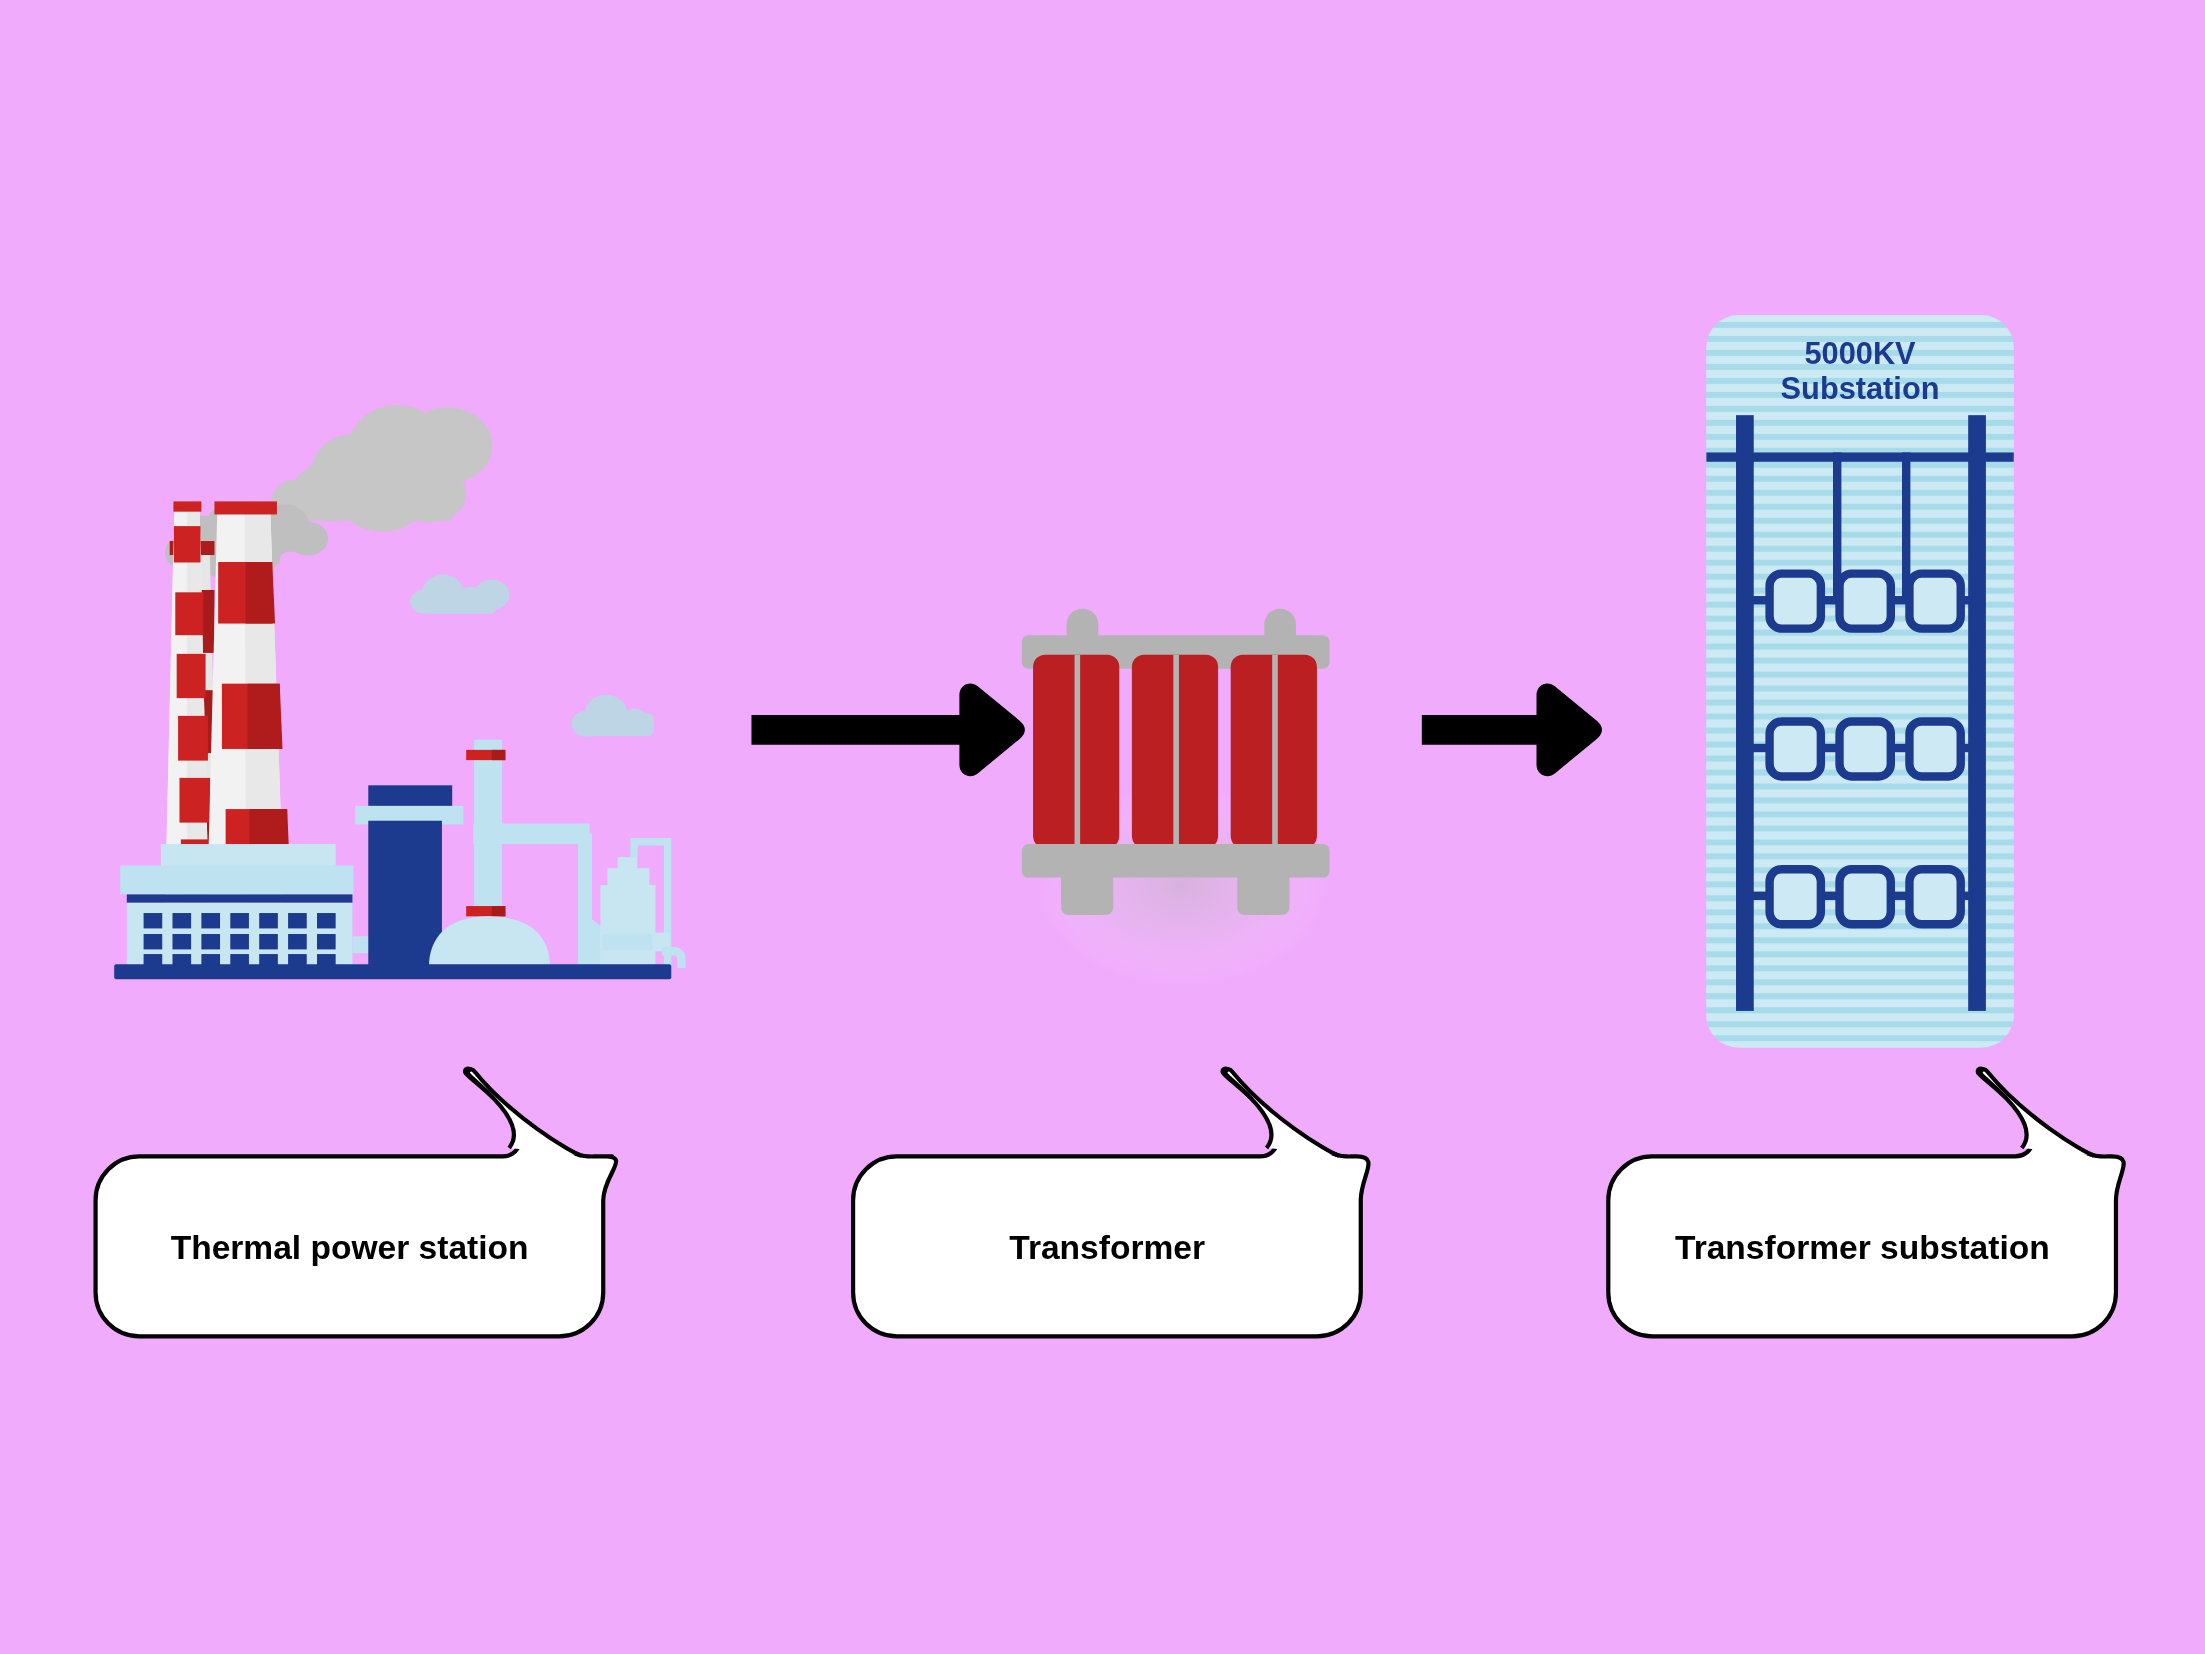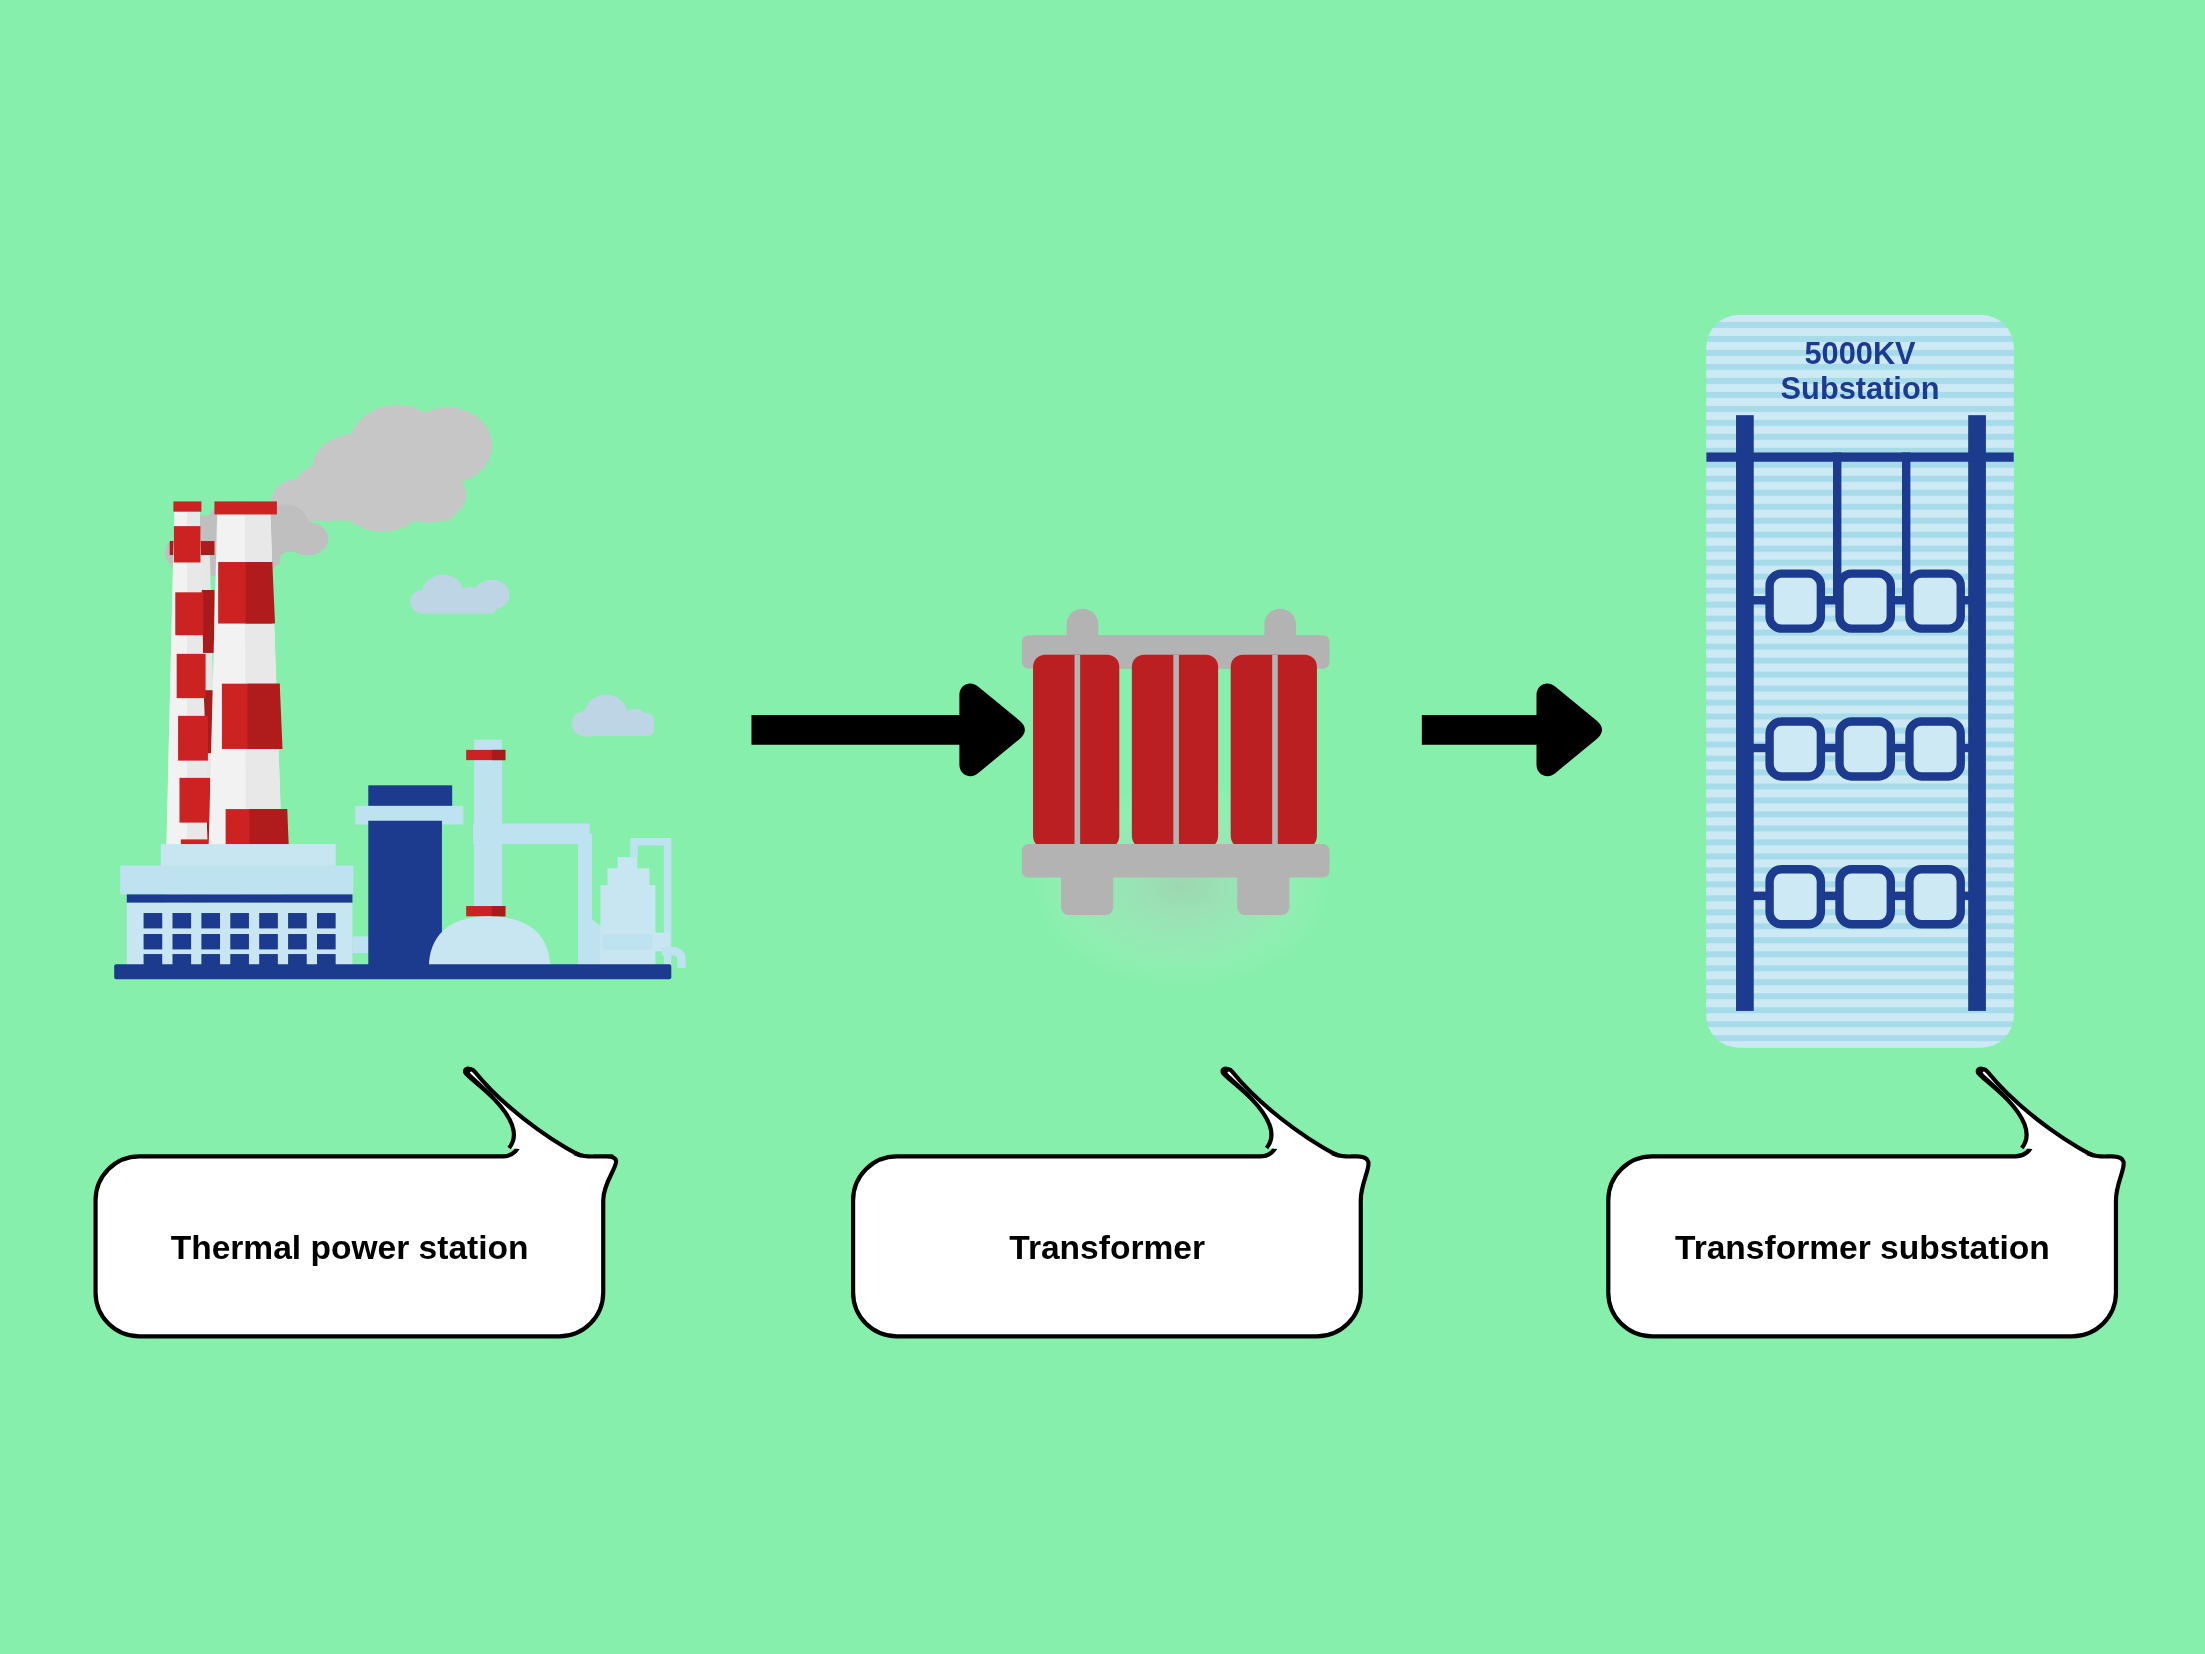--- a/index.html
+++ b/index.html
@@ -7,21 +7,21 @@
     padding: 0;
     background: #ffffff;
   }
   body {
     font-family: "Liberation Sans", sans-serif;
   }
   #stage {
     position: relative;
     width: 2205px;
     height: 1655px;
-    background: #86efac;
+    background: #f0abfc;
     overflow: hidden;
   }
   #scene-svg {
     position: absolute;
     left: 0;
     top: 0;
     width: 2205px;
     height: 1655px;
     display: block;
   }

